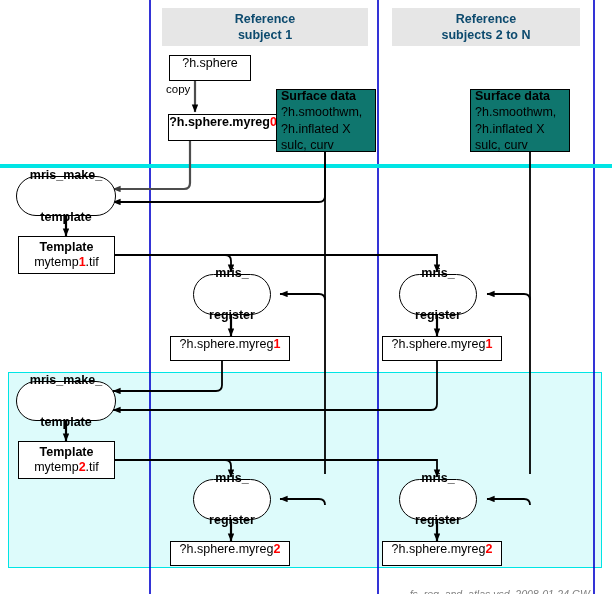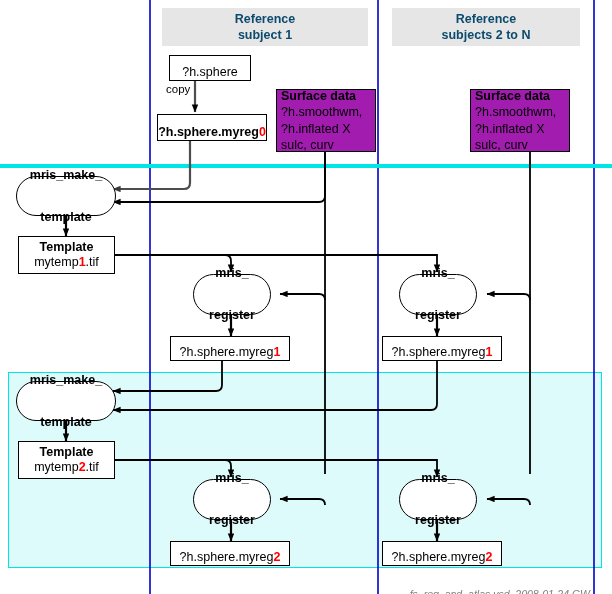--- a/index.html
+++ b/index.html
@@ -8,25 +8,25 @@
   #stage{position:absolute;left:0;top:0;width:612px;height:594px;}
   svg.layer{position:absolute;left:0;top:0;width:612px;height:594px;pointer-events:none;}
 
   .node{position:absolute;box-sizing:border-box;}
 
   .hdr{background:#e6e6e6;border:0;display:flex;align-items:center;
        justify-content:center;text-align:center;font-weight:bold;font-size:12.5px;
        color:#0c4a6e;line-height:1.28;}
 
   .boxplain{background:#ffffff;border:1.4px solid #000;display:flex;
-            align-items:flex-end;justify-content:center;text-align:center;
+            align-items:flex-start;justify-content:center;text-align:center;
             font-size:12.5px;color:#000;line-height:1.22;}
   .boxplain.bold{font-weight:bold;}
 
-  .boxleft{background:#a21caf;border:1.4px solid #000;display:flex;
+  .boxleft{background:#0f766e;border:1.4px solid #000;display:flex;
            flex-direction:column;align-items:flex-start;justify-content:center;
            text-align:left;font-size:12.5px;color:#000;line-height:1.30;padding:12px 4px;}
   .boxleft .t1{font-weight:bold;}
 
   .boxstack{background:#ffffff;border:1.4px solid #000;display:flex;
             flex-direction:column;align-items:center;justify-content:center;
             text-align:center;font-size:12.5px;color:#000;line-height:1.22;}
   .boxstack .t1{font-weight:bold;}
 
   .proc{background:#ffffff;border:1.5px solid #000;border-radius:22px;
@@ -120,21 +120,21 @@
   </div>
 
   <div class="node boxplain" style="left:169px;top:55px;width:82px;height:26px;">
     <span>?h.sphere</span>
   </div>
 
   <div class="lbl" style="left:166px;top:83px;">
     <span>copy</span>
   </div>
 
-  <div class="node boxplain bold" style="left:157px;top:114px;width:110px;height:27px;">
+  <div class="node boxplain bold" style="left:168px;top:114px;width:110px;height:27px;">
     <span><span>?h.sphere.myreg</span><span class="red">0</span></span>
   </div>
 
   <div class="node boxleft" style="left:276px;top:89px;width:100px;height:63px;">
     <span class="t1">Surface data</span>
     <span>?h.smoothwm,</span>
     <span>?h.inflated X</span>
     <span>sulc, curv</span>
   </div>
 

